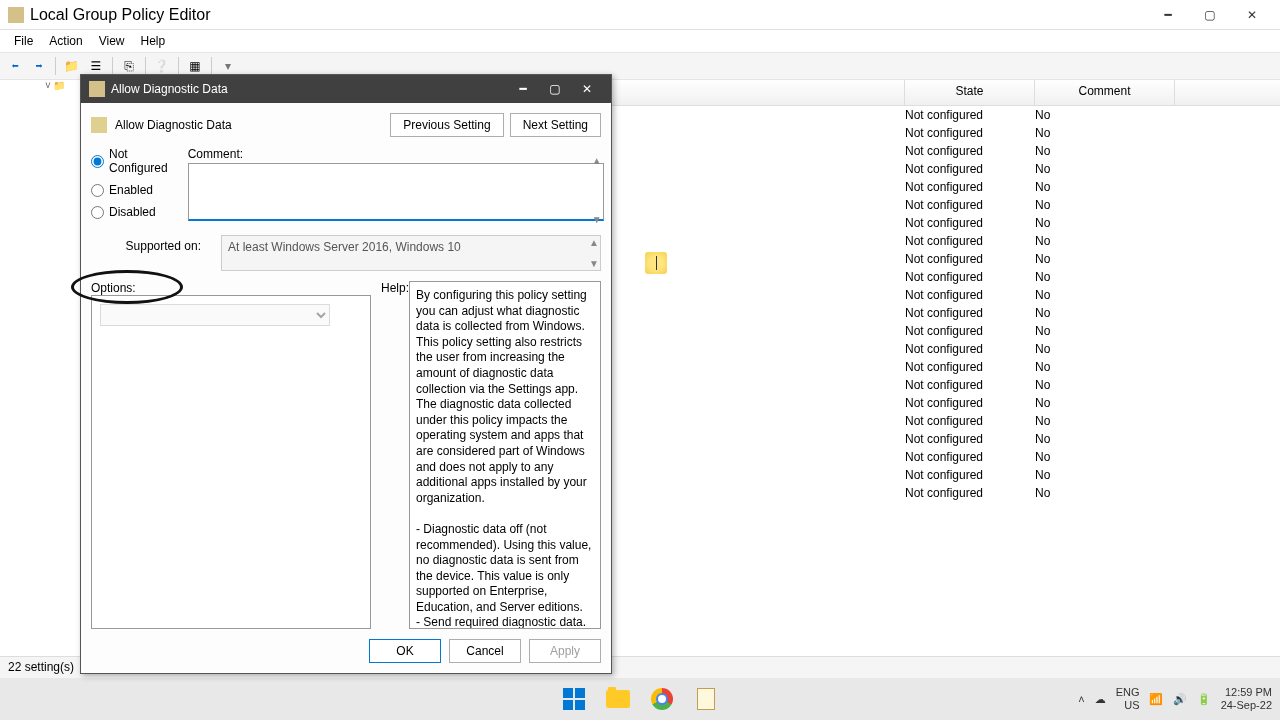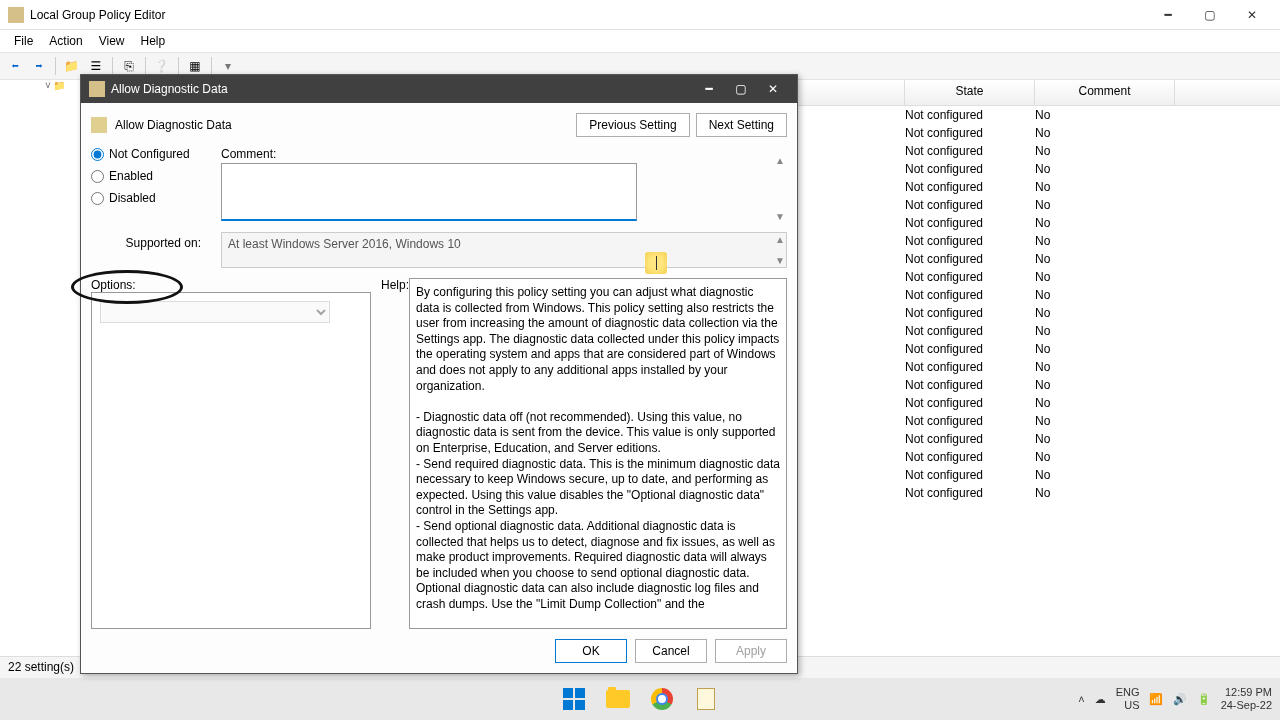--- a/index.html
+++ b/index.html
@@ -1,20 +1,20 @@
 <!DOCTYPE html>
 <html><head>
 <meta charset="utf-8">
 <style>
 * { box-sizing: border-box; margin: 0; padding: 0; }
 body { font-family: "Segoe UI", Tahoma, sans-serif; font-size: 12px; background: #fff; width: 1280px; height: 720px; overflow: hidden; position: relative; }
 
 .titlebar { height: 30px; background: #fff; border-bottom: 1px solid #e0e0e0; display: flex; align-items: center; padding: 0 8px; }
 .titlebar-icon { width: 16px; height: 16px; background: #d4c088; margin-right: 6px; }
-.titlebar-text { flex: 1; font-size: 12px; }
+.titlebar-text { flex: 1; font-size: 16px; }
 .titlebar-btns { display: flex; gap: 2px; }
 .titlebar-btn { width: 40px; height: 28px; display: flex; align-items: center; justify-content: center; cursor: pointer; color: #333; }
 
 .menubar { height: 22px; display: flex; align-items: center; padding: 0 6px; background: #fff; }
 .menu-item { padding: 2px 8px; cursor: pointer; }
 
 .toolbar { height: 28px; background: #f5f5f5; border-top: 1px solid #e5e5e5; border-bottom: 1px solid #e5e5e5; display: flex; align-items: center; padding: 0 4px; gap: 2px; }
 .tool-btn { width: 22px; height: 22px; display: flex; align-items: center; justify-content: center; cursor: pointer; }
 .tool-sep { width: 1px; height: 18px; background: #ccc; margin: 0 3px; }
 
@@ -24,21 +24,21 @@
 
 .list-pane { flex: 1; background: #fff; }
 .list-header { height: 26px; background: linear-gradient(#fff, #f0f0f0); border-bottom: 1px solid #ddd; display: flex; }
 .list-header-cell { padding: 4px 10px; border-right: 1px solid #ddd; font-size: 12px; }
 .list-body { }
 .list-row { height: 18px; display: flex; align-items: center; font-size: 12px; }
 .list-row .setting-col { width: 540px; padding-left: 10px; overflow: hidden; white-space: nowrap; }
 .list-row .state-col { width: 130px; }
 .list-row .comment-col { width: 100px; }
 
-.dialog { position: absolute; left: 80px; top: 74px; width: 718px; height: 600px; background: #fdfdfd; border: 1px solid #555; box-shadow: 2px 2px 6px rgba(0,0,0,0.3); z-index: 100; }
+.dialog { position: absolute; left: 80px; top: 74px; width: 532px; height: 600px; background: #fdfdfd; border: 1px solid #555; box-shadow: 2px 2px 6px rgba(0,0,0,0.3); z-index: 100; }
 .dialog-title { height: 28px; background: #404040; color: #fff; display: flex; align-items: center; padding: 0 8px; }
 .dialog-title-icon { width: 16px; height: 16px; background: #d4c088; margin-right: 6px; }
 .dialog-title-text { flex: 1; font-size: 12px; }
 .dialog-title-btn { width: 32px; height: 26px; display: flex; align-items: center; justify-content: center; cursor: pointer; color: #fff; }
 
 .dialog-body { padding: 10px; height: calc(100% - 28px); display: flex; flex-direction: column; }
 .dialog-header-row { display: flex; align-items: center; margin-bottom: 10px; }
 .dialog-setting-icon { width: 16px; height: 16px; background: #e0d090; margin-right: 8px; }
 .dialog-setting-name { flex: 1; font-size: 12px; }
 .nav-btns { display: flex; gap: 6px; }

